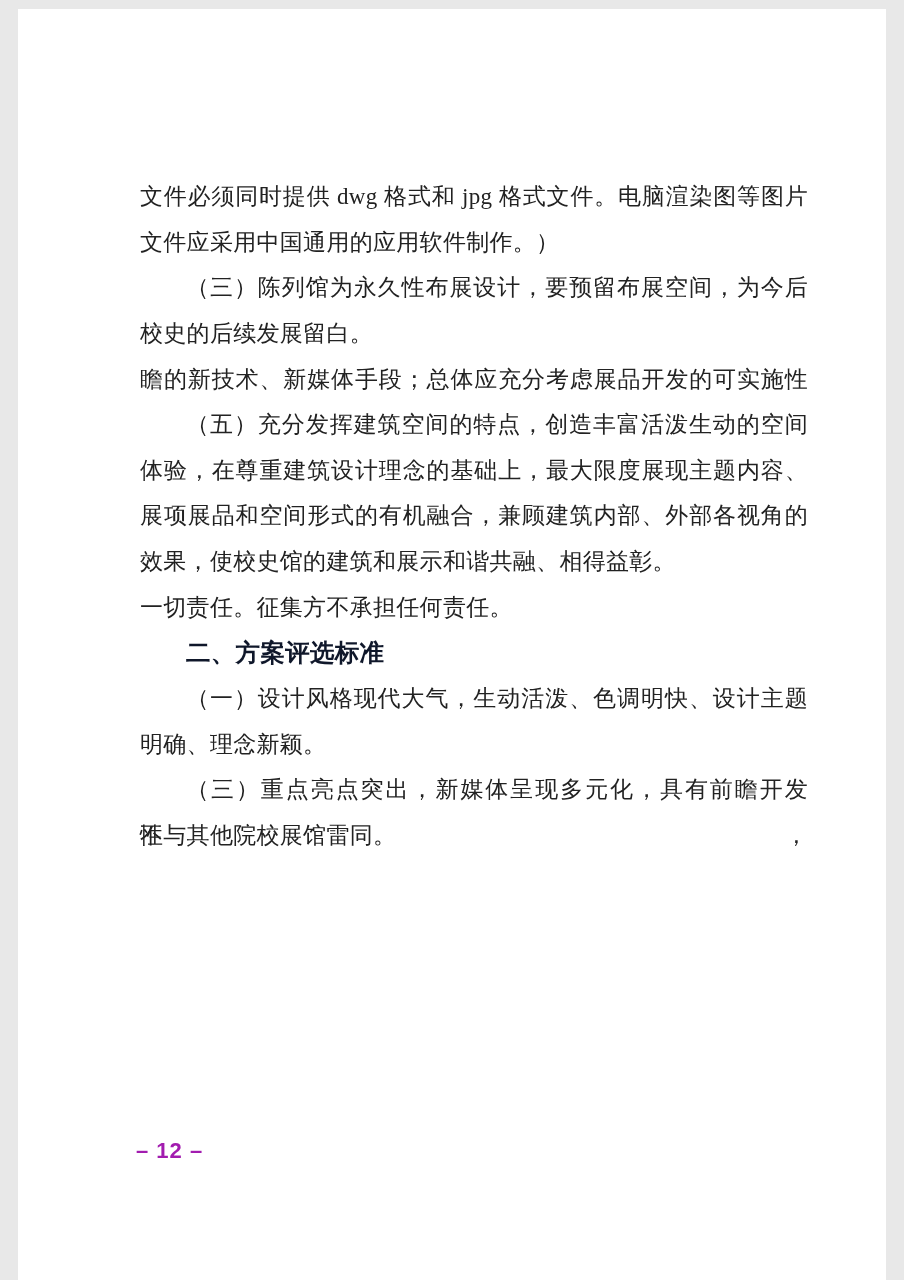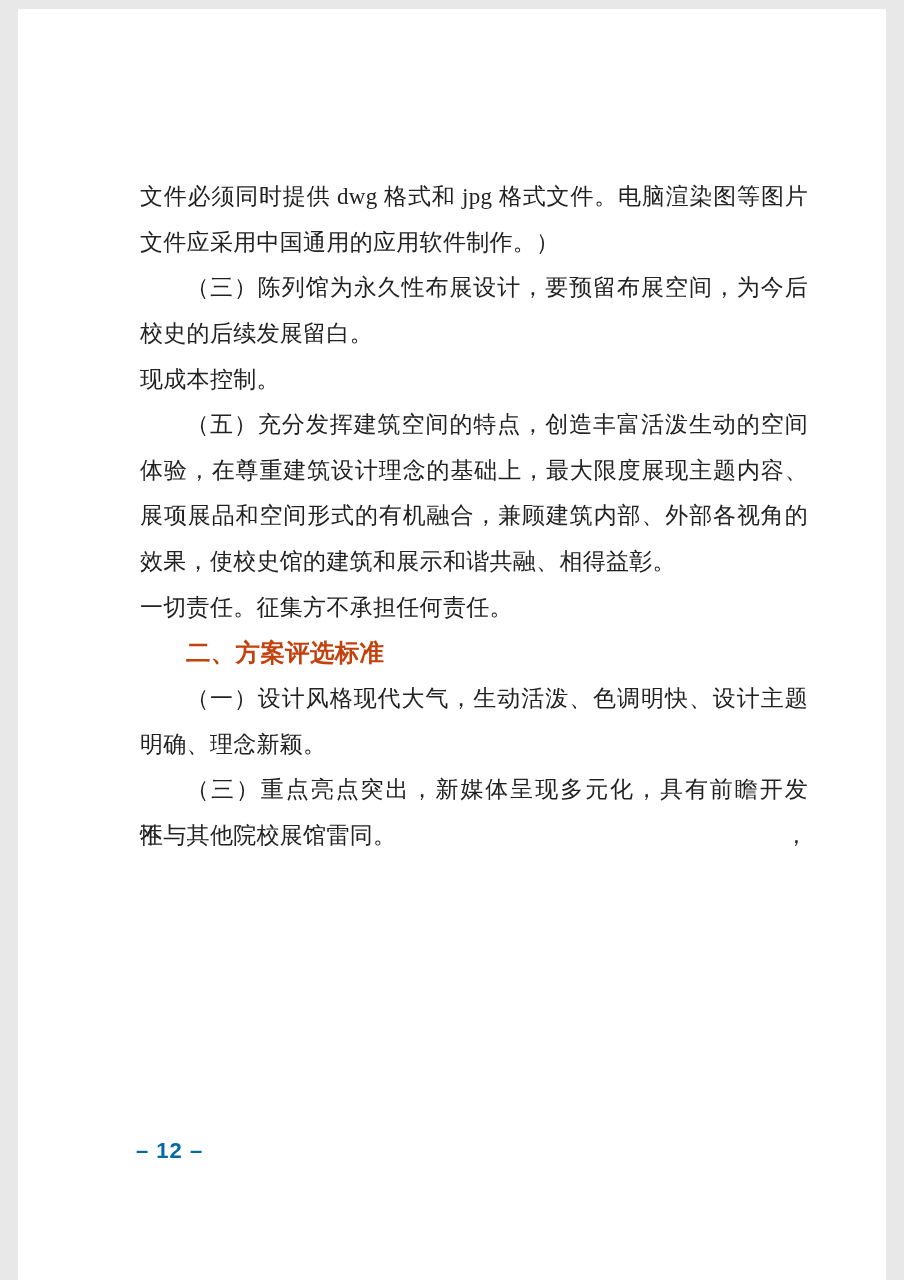--- a/index.html
+++ b/index.html
@@ -33,45 +33,45 @@
   }
 
   .line.full { text-align-last: justify; }
   .line.end  { text-align-last: left; }
   .line.indent { text-indent: 46px; }
 
   .line.heading {
     font-family: "Liberation Sans", "DejaVu Sans", sans-serif;
     font-weight: 700;
     font-size: 24.5px;
-    color: #c2410c;
+    color: #0f172a;
     text-align-last: left;
   }
 
   .page-footer {
     position: absolute;
     left: 118px;
     top: 1129px;
     font-family: "Liberation Sans", "DejaVu Sans", sans-serif;
     font-weight: 600;
     font-size: 22px;
-    color: #0369a1;
+    color: #a21caf;
     letter-spacing: 1px;
   }
 </style>
 </head>
 <body>
 
 <div class="page">
   <div class="text-block">
       <div class="line full">文件必须同时提供 dwg 格式和 jpg 格式文件。电脑渲染图等图片</div>
       <div class="line end">文件应采用中国通用的应用软件制作。）</div>
       <div class="line full indent">（三）陈列馆为永久性布展设计，要预留布展空间，为今后</div>
       <div class="line end">校史的后续发展留白。</div>
-      <div class="line end">现成本控制。</div>
+      <div class="line full">瞻的新技术、新媒体手段；总体应充分考虑展品开发的可实施性</div>
       <div class="line full indent">（五）充分发挥建筑空间的特点，创造丰富活泼生动的空间</div>
       <div class="line full">体验，在尊重建筑设计理念的基础上，最大限度展现主题内容、</div>
       <div class="line full">展项展品和空间形式的有机融合，兼顾建筑内部、外部各视角的</div>
       <div class="line end">效果，使校史馆的建筑和展示和谐共融、相得益彰。</div>
       <div class="line end">一切责任。征集方不承担任何责任。</div>
       <div class="line heading indent">二、方案评选标准</div>
       <div class="line full indent">（一）设计风格现代大气，生动活泼、色调明快、设计主题</div>
       <div class="line end">明确、理念新颖。</div>
       <div class="line full indent">（三）重点亮点突出，新媒体呈现多元化，具有前瞻开发性，</div>
       <div class="line end">不与其他院校展馆雷同。</div>

